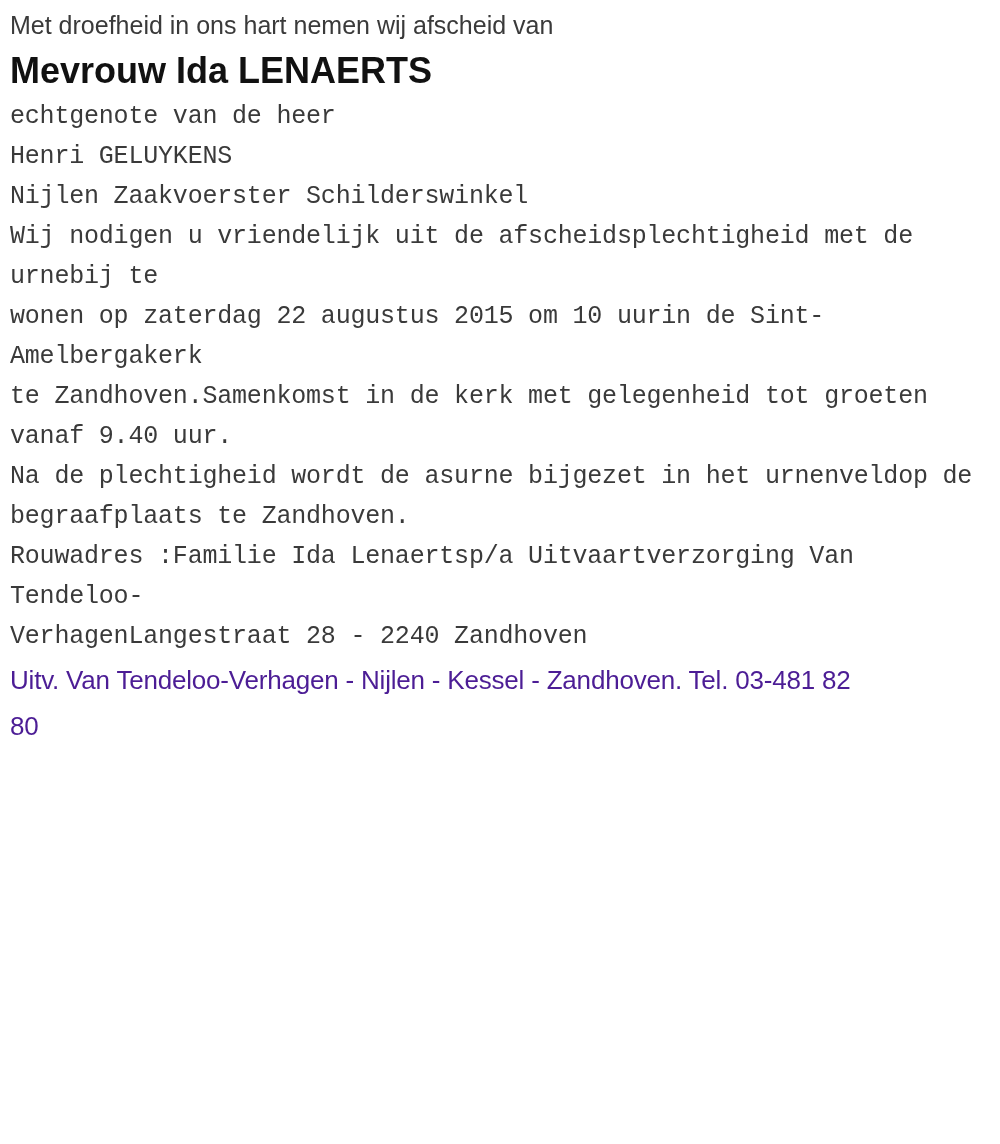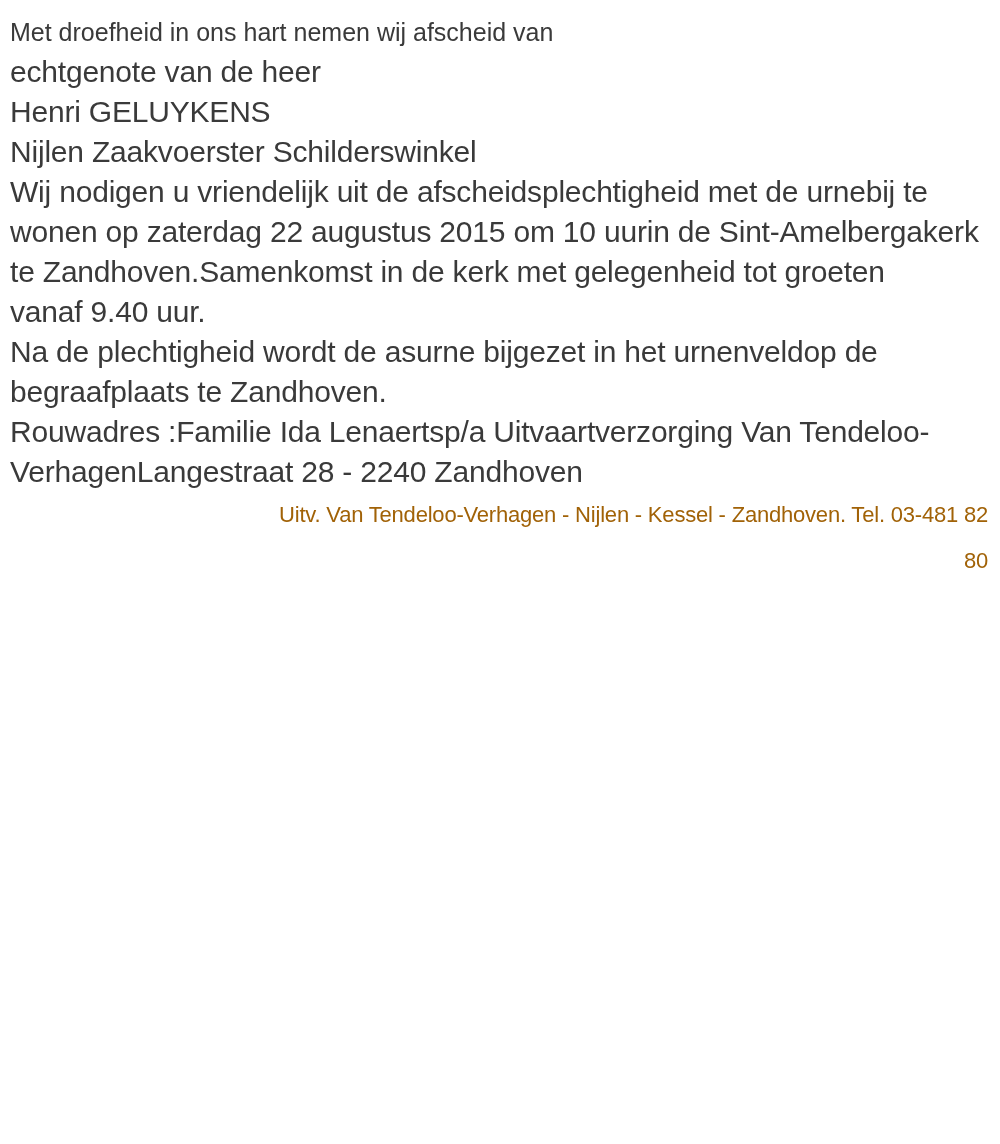--- a/index.html
+++ b/index.html
@@ -5,21 +5,21 @@
   html, body {
     margin: 0;
     padding: 0;
     background: #ffffff;
   }
   .page {
     position: relative;
     width: 1000px;
     height: 1144px;
     box-sizing: border-box;
-    padding: 12px 12px 0 10px;
+    padding: 5px 12px 0 10px;
     overflow: hidden;
     background: #ffffff;
     font-family: "Liberation Sans", sans-serif;
     color: #333333;
   }
   .page p, .page h1 {
     margin: 0;
     white-space: pre-line;
   }
   .intro {
@@ -28,45 +28,46 @@
     color: #3a3a3a;
   }
   .name-heading {
     margin-top: 28px;
     font-size: 36px;
     line-height: 52px;
     font-weight: bold;
     color: #111111;
   }
   .body-text {
-    font-size: 30px;
+    font-size: 25px;
     line-height: 40px;
     letter-spacing: -0.2px;
     color: #3a3a3a;
+    font-family: Liberation Mono, monospace;
   }
   .spouse-text      { margin-top: 8px;  }
   .profession-text  { margin-top: 40px; }
   .life-dates-text  { margin-top: 40px; }
   .family-text      { margin-top: 40px; }
   .ceremony-text    { margin-top: 40px; }
   .footer-text {
     margin-top: 32px;
-    font-size: 22px;
+    font-size: 26px;
     line-height: 46px;
     letter-spacing: -0.2px;
-    color: #a16207;
-    text-align: right;
+    color: #4c1d95;
   }
 </style>
 </head>
 <body>
 
 <main class="page">
   <p class="intro">Met droefheid in ons hart nemen wij afscheid van</p>
 
+  <h1 class="name-heading">Mevrouw Ida LENAERTS</h1>
 
   <p class="body-text spouse-text">echtgenote van de heer
 Henri GELUYKENS</p>
 
   <p class="body-text profession-text">Nijlen Zaakvoerster Schilderswinkel</p>
 
 
 
   <p class="body-text ceremony-text">Wij nodigen u vriendelijk uit de afscheidsplechtigheid met de urnebij te
 wonen op zaterdag 22 augustus 2015 om 10 uurin de Sint-Amelbergakerk

